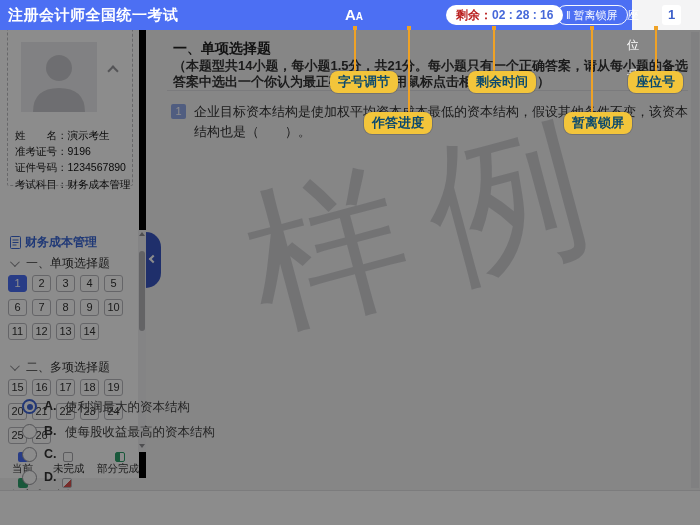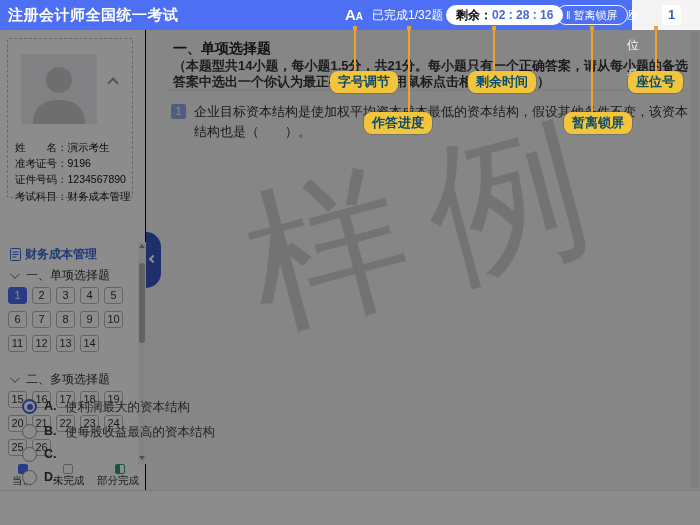--- a/index.html
+++ b/index.html
@@ -6,28 +6,28 @@
   html,body { width:700px; height:525px; overflow:hidden; }
   body { font-family:"Liberation Sans","DejaVu Sans",sans-serif; position:relative; background:#F4F4F5; }
 
   
   .topbar { position:absolute; left:0; top:0; width:632px; height:30px; background:#4C6FF3; z-index:60; }
   .tb-title { position:absolute; left:8px; top:0; line-height:30px; color:#fff; font-size:15px; font-weight:bold; letter-spacing:.5px; }
   .tb-aa { position:absolute; left:345px; top:0; line-height:30px; color:#fff; font-weight:bold; cursor:pointer; }
   .tb-aa .big{ font-size:15px; } .tb-aa .small{ font-size:10px; }
   .tb-progress { position:absolute; left:372px; top:0; line-height:30px; color:#fff; font-size:12px; }
   .tb-timer { position:absolute; left:446px; top:5px; height:20px; padding:0 10px; background:#fff; border-radius:10px; display:flex; align-items:center; font-size:12px; font-weight:bold; }
-  .tb-timer .lab { color:#000000; } .tb-timer .val { color:#4668D9; }
+  .tb-timer .lab { color:#b91c1c; } .tb-timer .val { color:#4668D9; }
   .tb-lock { position:absolute; left:556px; top:5px; height:20px; padding:0 9px; border:1px solid rgba(255,255,255,.95); border-radius:11px; display:flex; align-items:center; color:#fff; font-size:11px; cursor:pointer; }
   .tb-lock .pausе{ margin-right:3px; }
   .tb-seat-label { position:absolute; left:627px; top:0; line-height:30px; color:#fff; font-size:12px; }
   .tb-seat-box { position:absolute; left:662px; top:5px; width:19px; height:20px; background:#fff; border-radius:3px; color:#3D5FC9; font-size:13px; font-weight:bold; text-align:center; line-height:20px; }
 
   
-  .sidebar { position:absolute; left:0; top:30px; width:146px; height:460px; background:#fff; border-right:1px solid #000000; }
+  .sidebar { position:absolute; left:0; top:18px; width:146px; height:460px; background:#fff; border-right:7px solid #000000; }
   .info-card { position:absolute; left:7px; top:8px; width:126px; height:160px; border:1px dashed #BDBDC1; border-radius:2px; }
   .photo { position:absolute; left:13px; top:15px; width:76px; height:70px; background:#ECECEE; overflow:hidden; }
   .info-chevron { position:absolute; left:101px; top:40px; width:8px; height:8px; border-top:2px solid #9a9a9e; border-right:2px solid #9a9a9e; transform:rotate(-45deg); cursor:pointer; }
   .info-rows { position:absolute; left:7px; top:102px; width:118px; }
   .info-row { height:16.2px; font-size:10.5px; color:#222; white-space:nowrap; }
   .info-row .v { color:#111; }
   .subject-hdr { position:absolute; left:10px; top:216px; display:flex; align-items:center; color:#3B68D8; font-size:12px; font-weight:bold; }
   .subject-hdr svg { margin-right:4px; }
   .sec-title { position:absolute; left:10px; display:flex; align-items:center; font-size:12px; color:#333; cursor:pointer; }
   .chev-down { width:7px; height:7px; border-right:1.5px solid #8a8a8e; border-bottom:1.5px solid #8a8a8e; transform:rotate(45deg) translateY(-2px); margin-right:9px; }
@@ -72,21 +72,20 @@
   .anno-line { position:absolute; width:2px; background:#EFA226; z-index:60; }
   .anno-dot { position:absolute; width:4px; height:4px; background:#EFA226; z-index:61; }
   .anno-label { position:absolute; background:#F3C53B; color:#0c4a6e; font-size:13px; font-weight:bold; padding:2px 8px; border-radius:8px; z-index:60; white-space:nowrap; box-shadow:0 0 0 1px rgba(0,0,0,.15); }
 </style>
 </head>
 <body>
 
 <div class="topbar">
   <div class="tb-title">注册会计师全国统一考试</div>
   <div class="tb-aa"><span class="big">A</span><span class="small">A</span></div>
-  <div class="tb-progress">已完成1/32题</div>
   <div class="tb-timer">
       <span class="lab">剩余：</span>
       <span class="val">02 : 28 : 16</span>
     </div>
   <div class="tb-lock">
       <span class="pausе">‖</span>
       <span>暂离锁屏</span>
     </div>
   <div class="tb-seat-label">座位号</div>
   <div class="tb-seat-box">1</div>

